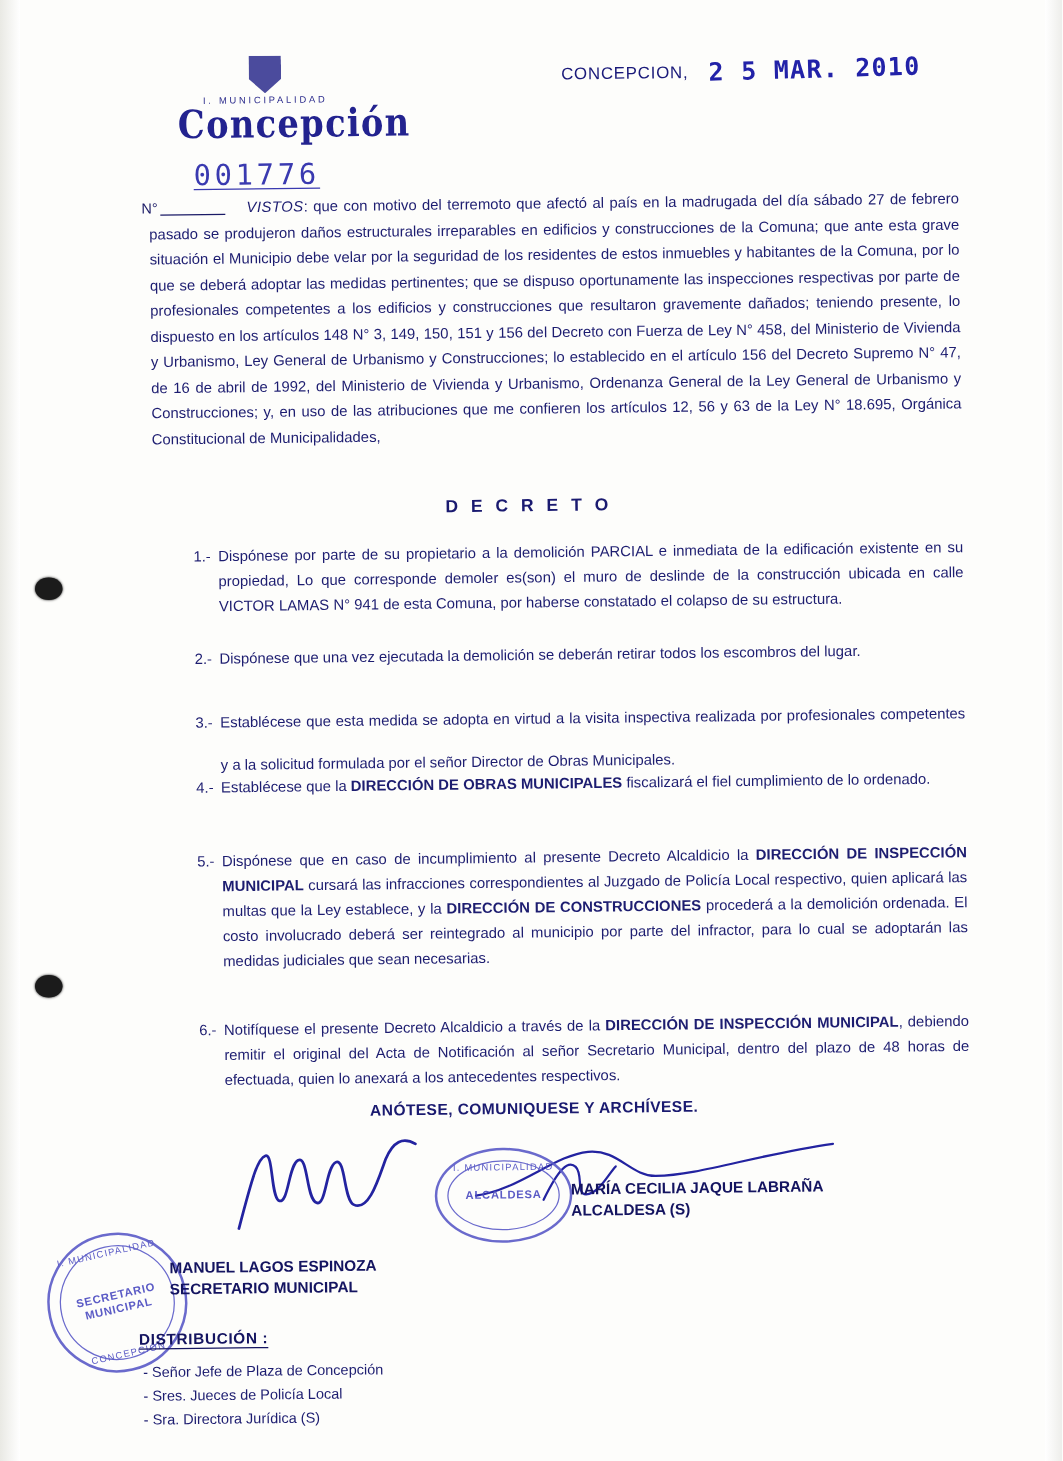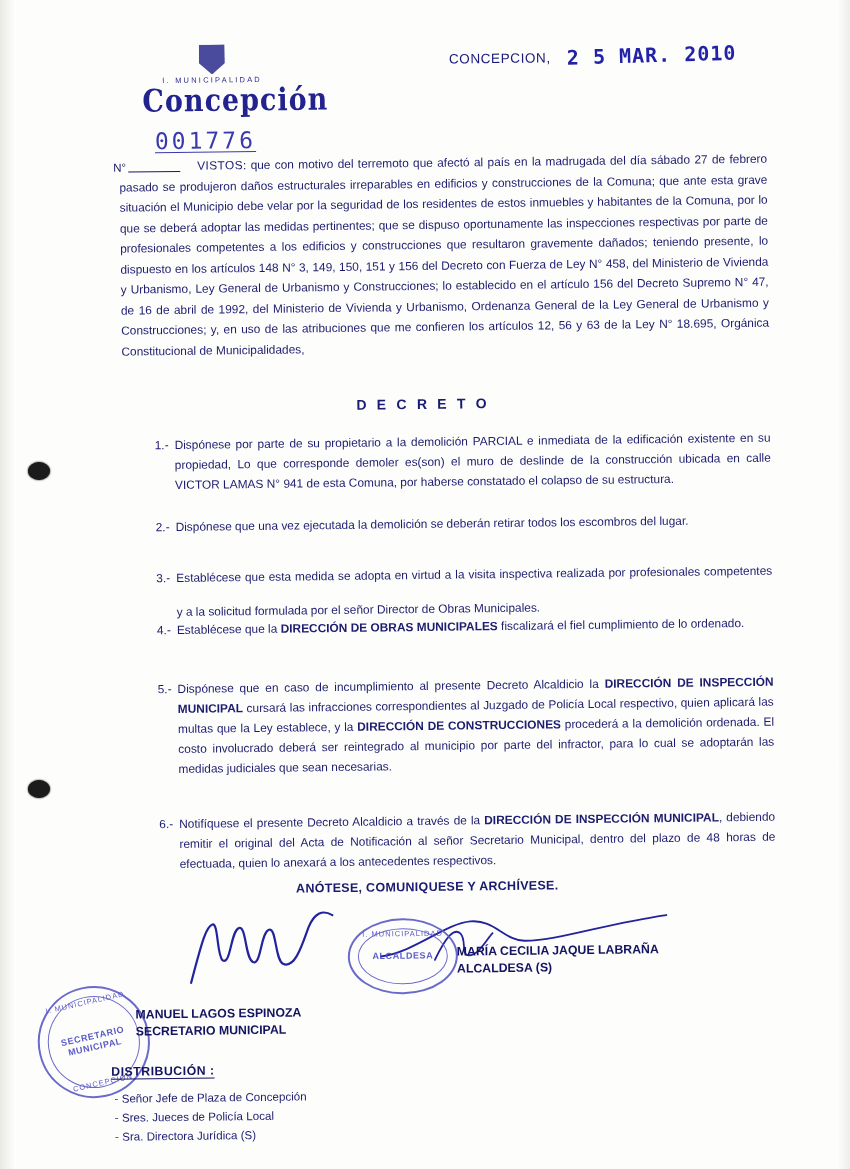--- a/index.html
+++ b/index.html
@@ -116,20 +116,21 @@
     font-size: 11.9px;
     line-height: 20.5px;
     text-align: justify;
     color: #1d1d70;
   }
   .vistos .lead {
     margin-left: 78px;
   }
   .vistos .vistos-word {
     letter-spacing: .4px;
+    font-style: italic;
   }
 
   
   .decreto-title {
     position: absolute;
     left: 0;
     top: 396px;
     width: 850px;
     text-align: center;
     font-size: 14px;

